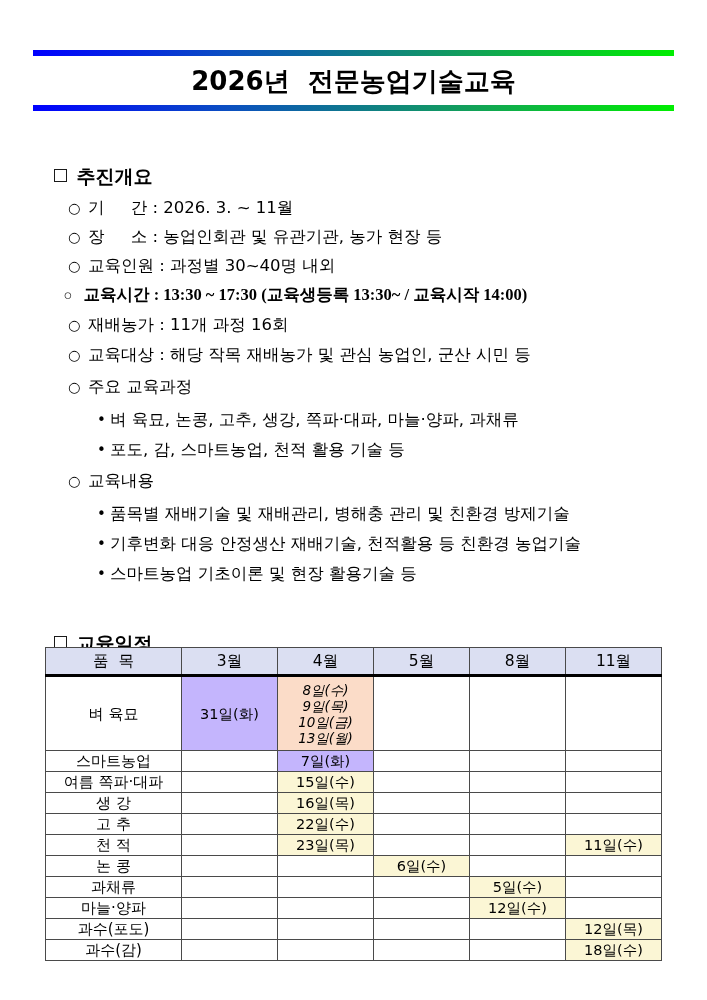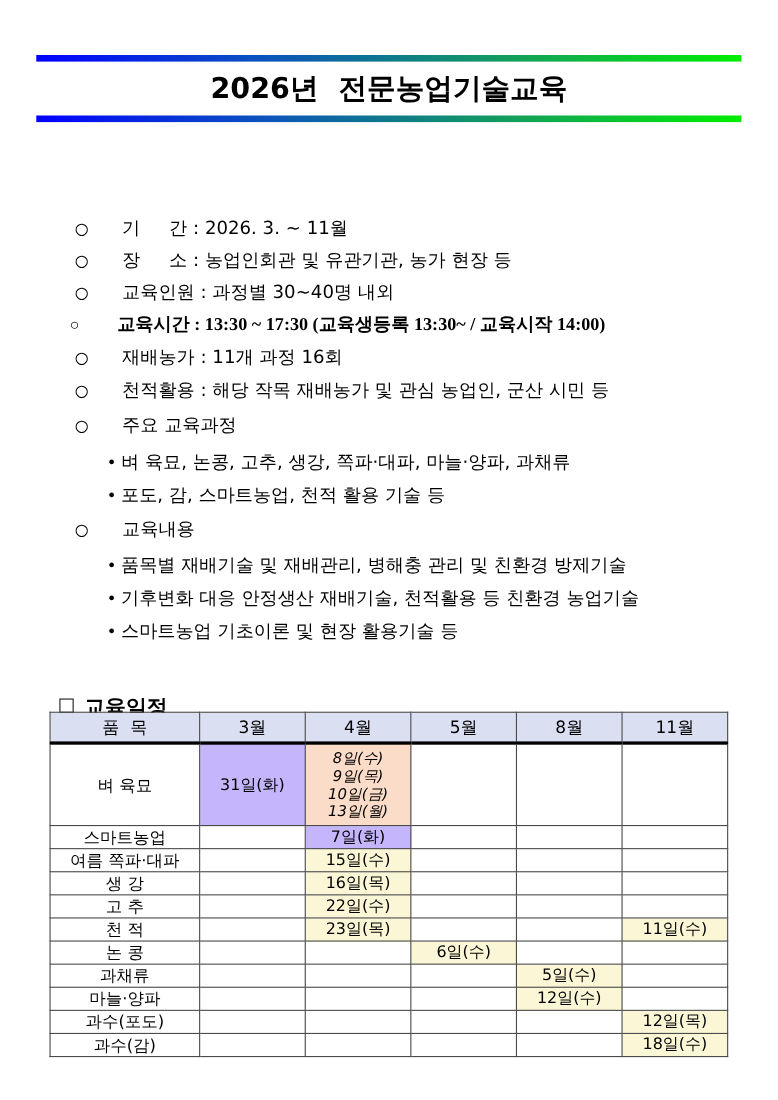--- a/index.html
+++ b/index.html
@@ -79,21 +79,20 @@
     line-height: 20px;
     white-space: pre;
   }
   .bullet-o .marker {
     display: inline-block;
     width: 20px;
     font-size: 14.5px;
   }
   .bullet-o .lbl {
     display: inline-block;
-    margin-left: 23px;
   }
   .bullet-o.strong {
     font-weight: 700;
   }
 
   .bullet-dot {
     position: absolute;
     left: 76px;
     font-size: 16.5px;
     line-height: 20px;
@@ -157,20 +156,23 @@
 </style>
 </head>
 <body>
 
 <div class="page">
 
   <div class="rule rule-top"></div>
   <div class="doc-title">2026년  전문농업기술교육</div>
   <div class="rule rule-bottom"></div>
 
+  <div class="section-heading" id="sec1">
+    <span class="box-glyph"></span><span>추진개요</span>
+  </div>
 
   <div class="bullet-o" style="top:178px;">
     <span class="marker">○</span><span class="lbl">기     간 : 2026. 3. ~ 11월</span>
   </div>
 
   <div class="bullet-o" style="top:207px;">
     <span class="marker">○</span><span class="lbl">장     소 : 농업인회관 및 유관기관, 농가 현장 등</span>
   </div>
 
   <div class="bullet-o" style="top:236px;">
@@ -179,21 +181,21 @@
 
   <div class="bullet-o strong" style="top:265px;font-family:Liberation Serif, serif;">
     <span class="marker">○</span><span class="lbl">교육시간 : 13:30 ~ 17:30 (교육생등록 13:30~ / 교육시작 14:00)</span>
   </div>
 
   <div class="bullet-o" style="top:295px;">
     <span class="marker">○</span><span class="lbl">재배농가 : 11개 과정 16회</span>
   </div>
 
   <div class="bullet-o" style="top:325px;">
-    <span class="marker">○</span><span class="lbl">천적활용 : 해당 작목 재배농가 및 관심 농업인, 군산 시민 등</span>
+    <span class="marker">○</span><span class="lbl">교육대상 : 해당 작목 재배농가 및 관심 농업인, 군산 시민 등</span>
   </div>
 
   <div class="bullet-o" style="top:357px;">
     <span class="marker">○</span><span class="lbl">주요 교육과정</span>
   </div>
 
   <div class="bullet-dot" style="top:390px;">
     <span class="marker">•</span><span>벼 육묘, 논콩, 고추, 생강, 쪽파·대파, 마늘·양파, 과채류</span>
   </div>
 

